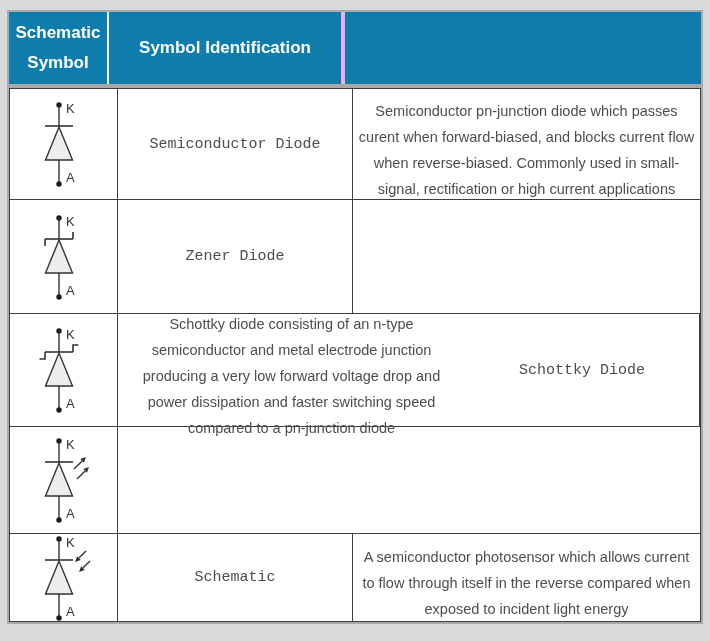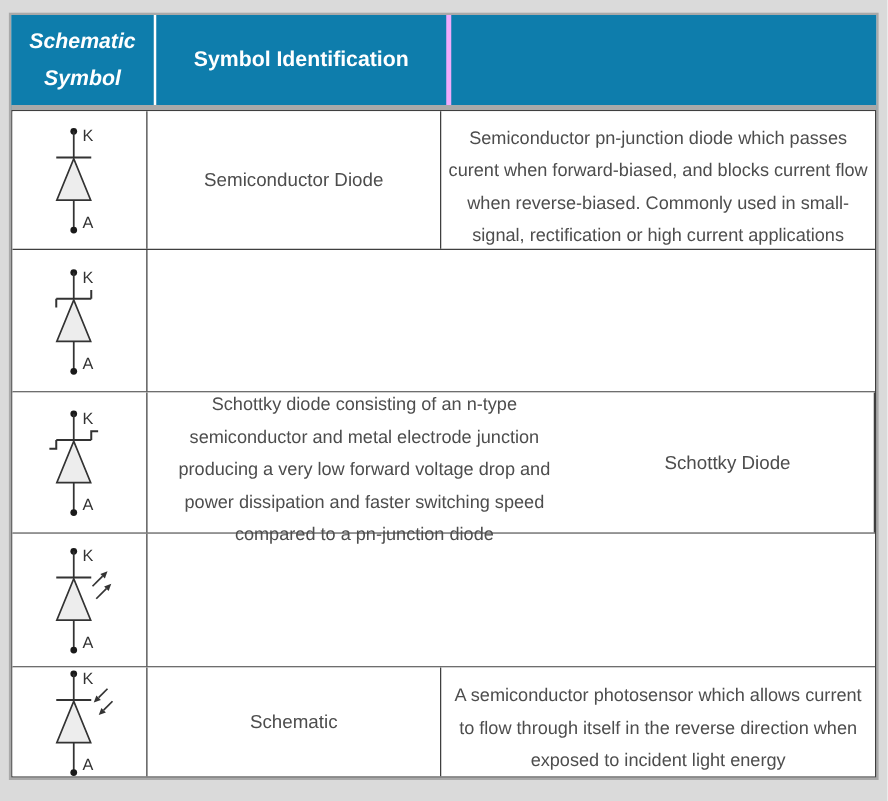--- a/index.html
+++ b/index.html
@@ -24,21 +24,21 @@
     border-bottom:4px solid var(--line-gray,#a9a9a9);
   }
   .th{
     display:flex;align-items:center;justify-content:center;
     color:var(--header-text,#ffffff);
     font-weight:bold;font-size:17px;line-height:30px;
     text-align:center;
     box-sizing:border-box;
     padding:0 6px;
   }
-  .th-1{width:116px;border-right:2px solid #fff;font-style:italic;}
+  .th-1{width:100px;border-right:2px solid #fff;}
   .th-2{width:236px;border-right:4px solid #f0abfc;}
   .th-3{flex:1;}
   
   .tbody{
     border:1.5px solid var(--line-dark,#3f3f3f);
     border-top-width:1.5px;
   }
   .row{
     display:flex;
     border-bottom:1.5px solid var(--line-dark,#3f3f3f);
@@ -51,21 +51,21 @@
   .row:nth-child(3){height:113px;}
   .row:nth-child(4){height:107px;}
   .row:nth-child(5){height:87px;}
   .cell{
     display:flex;align-items:center;justify-content:center;
     box-sizing:border-box;
     color:var(--body-text,#4d4d4d);
     font-size:15px;
   }
   .c-symbol{width:108px;border-right:1.5px solid var(--line-dark,#3f3f3f);}
-  .c-name{width:235px;border-right:1.5px solid var(--line-dark,#3f3f3f);text-align:left;padding:0 8px;}
+  .c-name{width:235px;border-right:1.5px solid var(--line-dark,#3f3f3f);text-align:left;padding:0 8px;font-family:Liberation Mono, monospace;}
   .c-desc{flex:1;text-align:center;padding:0 5px;font-size:14.5px;line-height:26px;margin-top:11px;}
   svg text{font-family:"Liberation Sans",sans-serif;}
 </style>
 </head>
 <body>
 
 <div class="table-wrap">
   <div class="thead">
     <div class="th th-1">Schematic Symbol</div>
     <div class="th th-2">Symbol Identification</div>
@@ -96,20 +96,21 @@
             <line x1="12" y1="28" x2="40" y2="28" stroke="#333333" stroke-width="1.6"></line>
             <line x1="12" y1="28" x2="12" y2="35" stroke="#333333" stroke-width="1.6"></line>
             <line x1="40" y1="28" x2="40" y2="21" stroke="#333333" stroke-width="1.6"></line>
             <polygon points="26,29 12.5,62 39.5,62" fill="#ededed" stroke="#333333" stroke-width="1.4"></polygon>
             <line x1="26" y1="62" x2="26" y2="86" stroke="#333333" stroke-width="1.4"></line>
             <circle cx="26" cy="86" r="2.7" fill="#1a1a1a"></circle>
             <text x="33" y="15" font-size="13" fill="#333333">K</text>
             <text x="33" y="84" font-size="13" fill="#333333">A</text>
           </svg>
         </div>
+    <div class="cell c-name">Zener Diode</div>
   </div>
 
   <div class="row">
     <div class="cell c-symbol">
           <svg width="62" height="92" viewBox="0 0 62 92">
             <circle cx="26" cy="7" r="2.7" fill="#1a1a1a"></circle>
             <line x1="26" y1="7" x2="26" y2="28" stroke="#333333" stroke-width="1.4"></line>
             <line x1="12" y1="28" x2="40" y2="28" stroke="#333333" stroke-width="1.6"></line>
             <polyline points="6.5,35 12,35 12,28" fill="none" stroke="#333333" stroke-width="1.6"></polyline>
             <polyline points="45.5,21 40,21 40,28" fill="none" stroke="#333333" stroke-width="1.6"></polyline>
@@ -154,16 +155,16 @@
             <circle cx="26" cy="86" r="2.7" fill="#1a1a1a"></circle>
             <line x1="53" y1="19" x2="45.889087296526014" y2="26.11091270347399" stroke="#333333" stroke-width="1.4"></line>
             <polygon points="42,30 44.1,24.3 47.7,27.9" fill="#333333"></polygon>
             <line x1="57" y1="29" x2="49.889087296526014" y2="36.110912703473986" stroke="#333333" stroke-width="1.4"></line>
             <polygon points="46,40 48.1,34.3 51.7,37.9" fill="#333333"></polygon>
             <text x="33" y="15" font-size="13" fill="#333333">K</text>
             <text x="33" y="84" font-size="13" fill="#333333">A</text>
           </svg>
         </div>
     <div class="cell c-name">Schematic</div>
-    <div class="cell c-desc">A semiconductor photosensor which allows current to flow through itself in the reverse direction when exposed to incident light energy</div>
+    <div class="cell c-desc">A semiconductor photosensor which allows current to flow through itself in the reverse compared when exposed to incident light energy</div>
   </div>
 </div>
 </div>
 
 </body></html>

